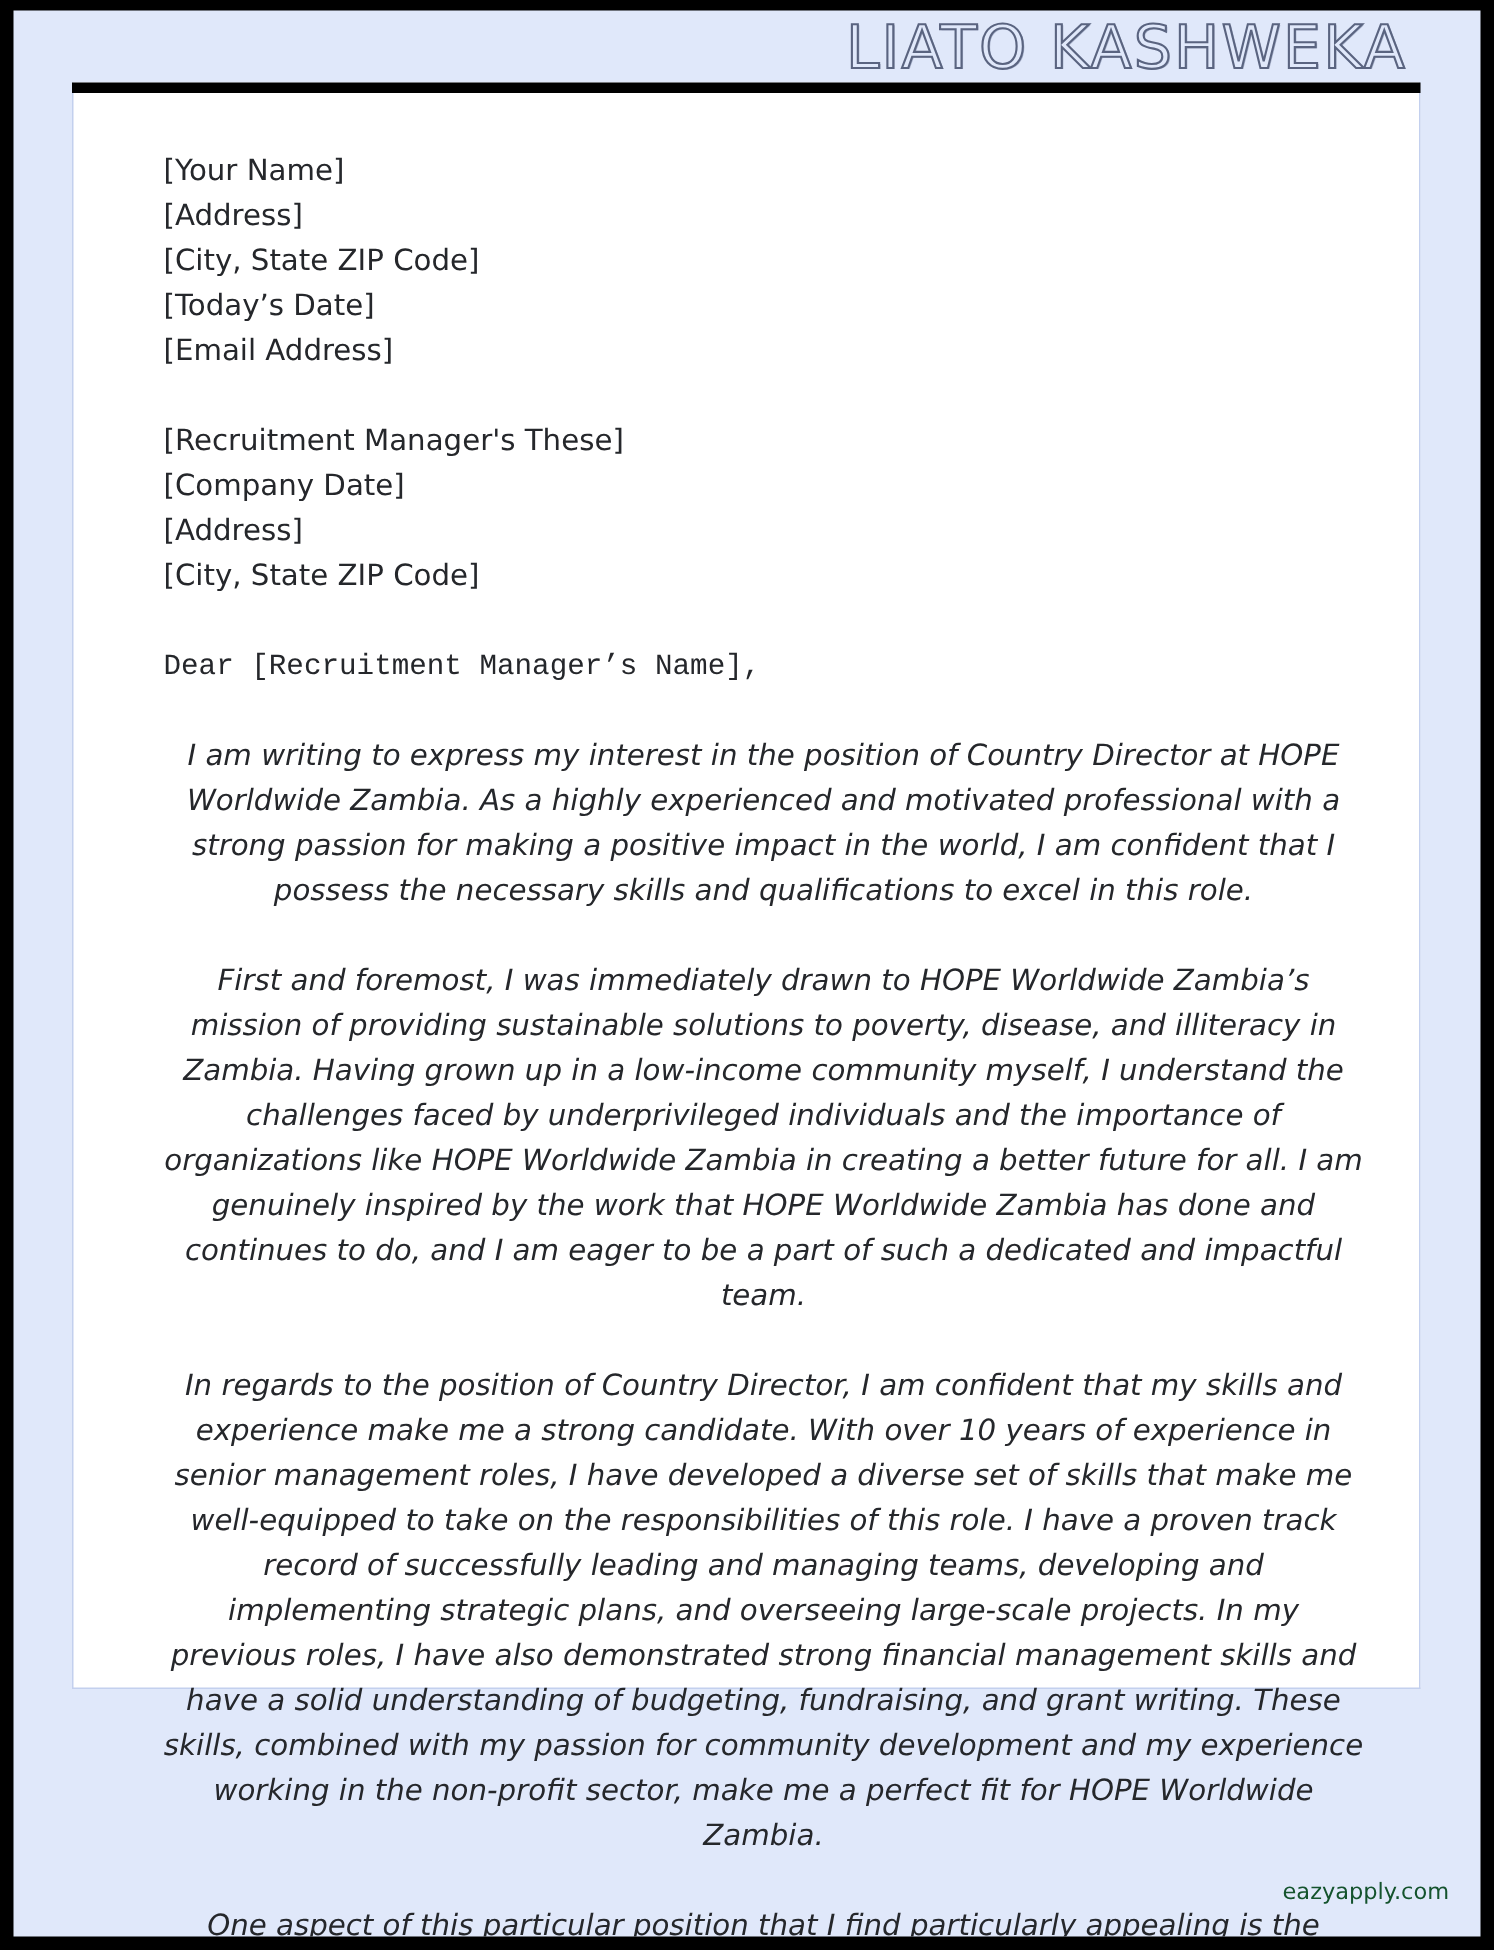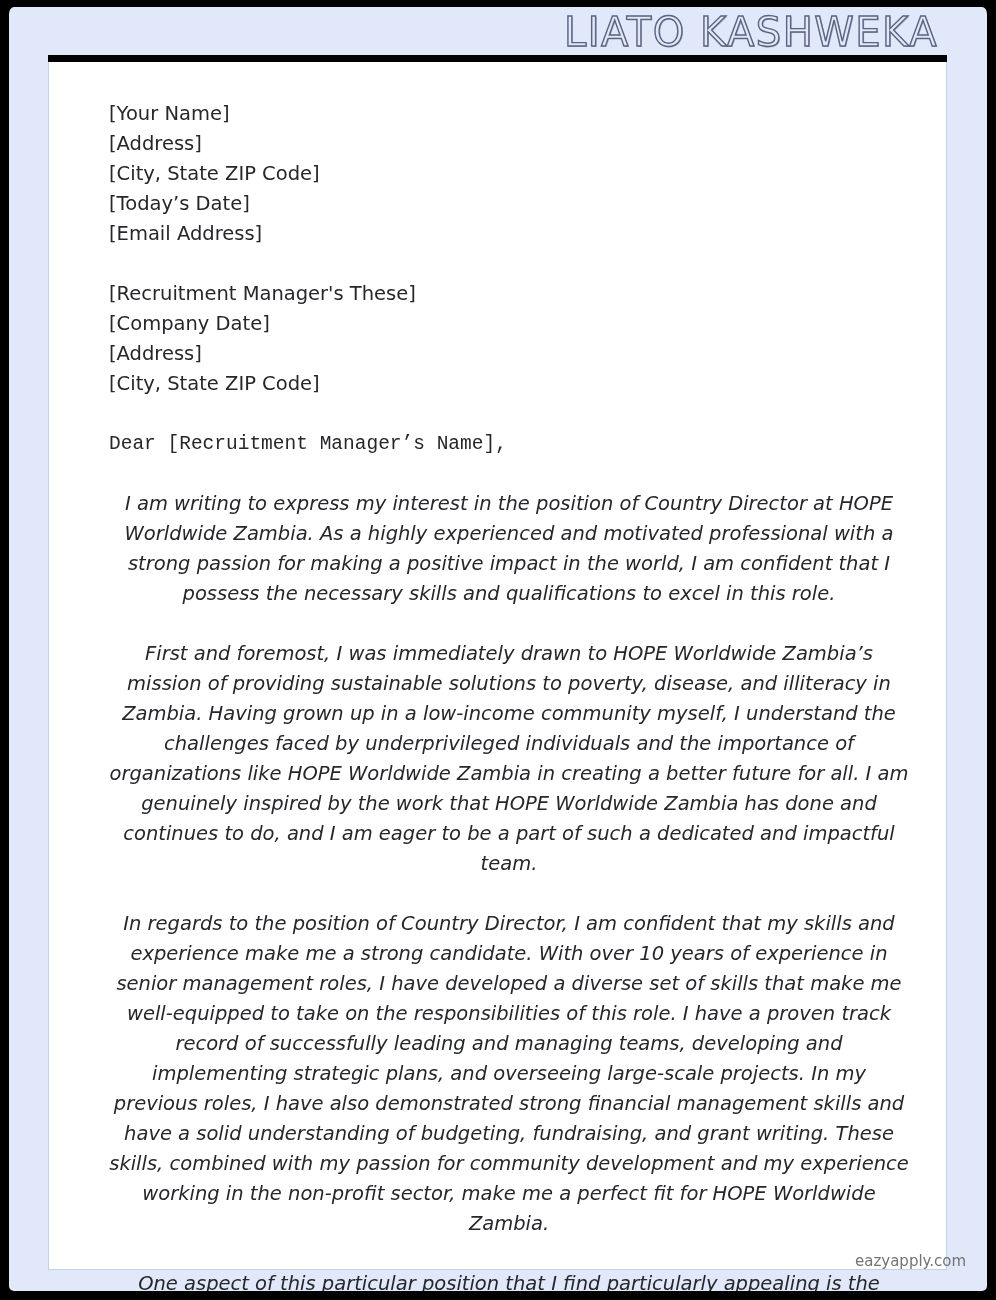--- a/index.html
+++ b/index.html
@@ -22,21 +22,20 @@
     top: 0;
     width: 996px;
     height: 1300px;
     box-sizing: border-box;
     border-left: 9px solid #000000;
     border-right: 9px solid #000000;
     border-top: 7px solid #000000;
     border-bottom: 9px solid #000000;
     background: #e0e8fa;
     overflow: hidden;
-    border-radius: 14px;
   }
 
   
   #masthead {
     position: absolute;
     left: 0;
     top: 2px;
     width: 929px;
     height: 48px;
     text-align: right;
@@ -54,21 +53,21 @@
     text-shadow: 1px 1px 0 rgba(120,132,160,0.55);
     white-space: nowrap;
   }
 
   
   #letter-card {
     position: absolute;
     left: 39px;
     top: 48px;
     width: 899px;
-    height: 1215px;
+    height: 1071px;
     box-sizing: border-box;
     background: #ffffff;
     border: 1px solid #c3d0ee;
     border-top: none;
     overflow: visible;
   }
   #card-rule {
     position: absolute;
     left: -1px;
     top: 0;
@@ -108,21 +107,21 @@
     margin-bottom: 0;
   }
 
   
   #watermark {
     position: absolute;
     left: 806px;
     top: 1197px;
     font-size: 15px;
     line-height: 18px;
-    color: #737373;
+    color: #14532d;
     white-space: nowrap;
     pointer-events: none;
   }
 </style>
 </head>
 <body>
 
 <div id="page-frame">
 
   <div id="masthead">

